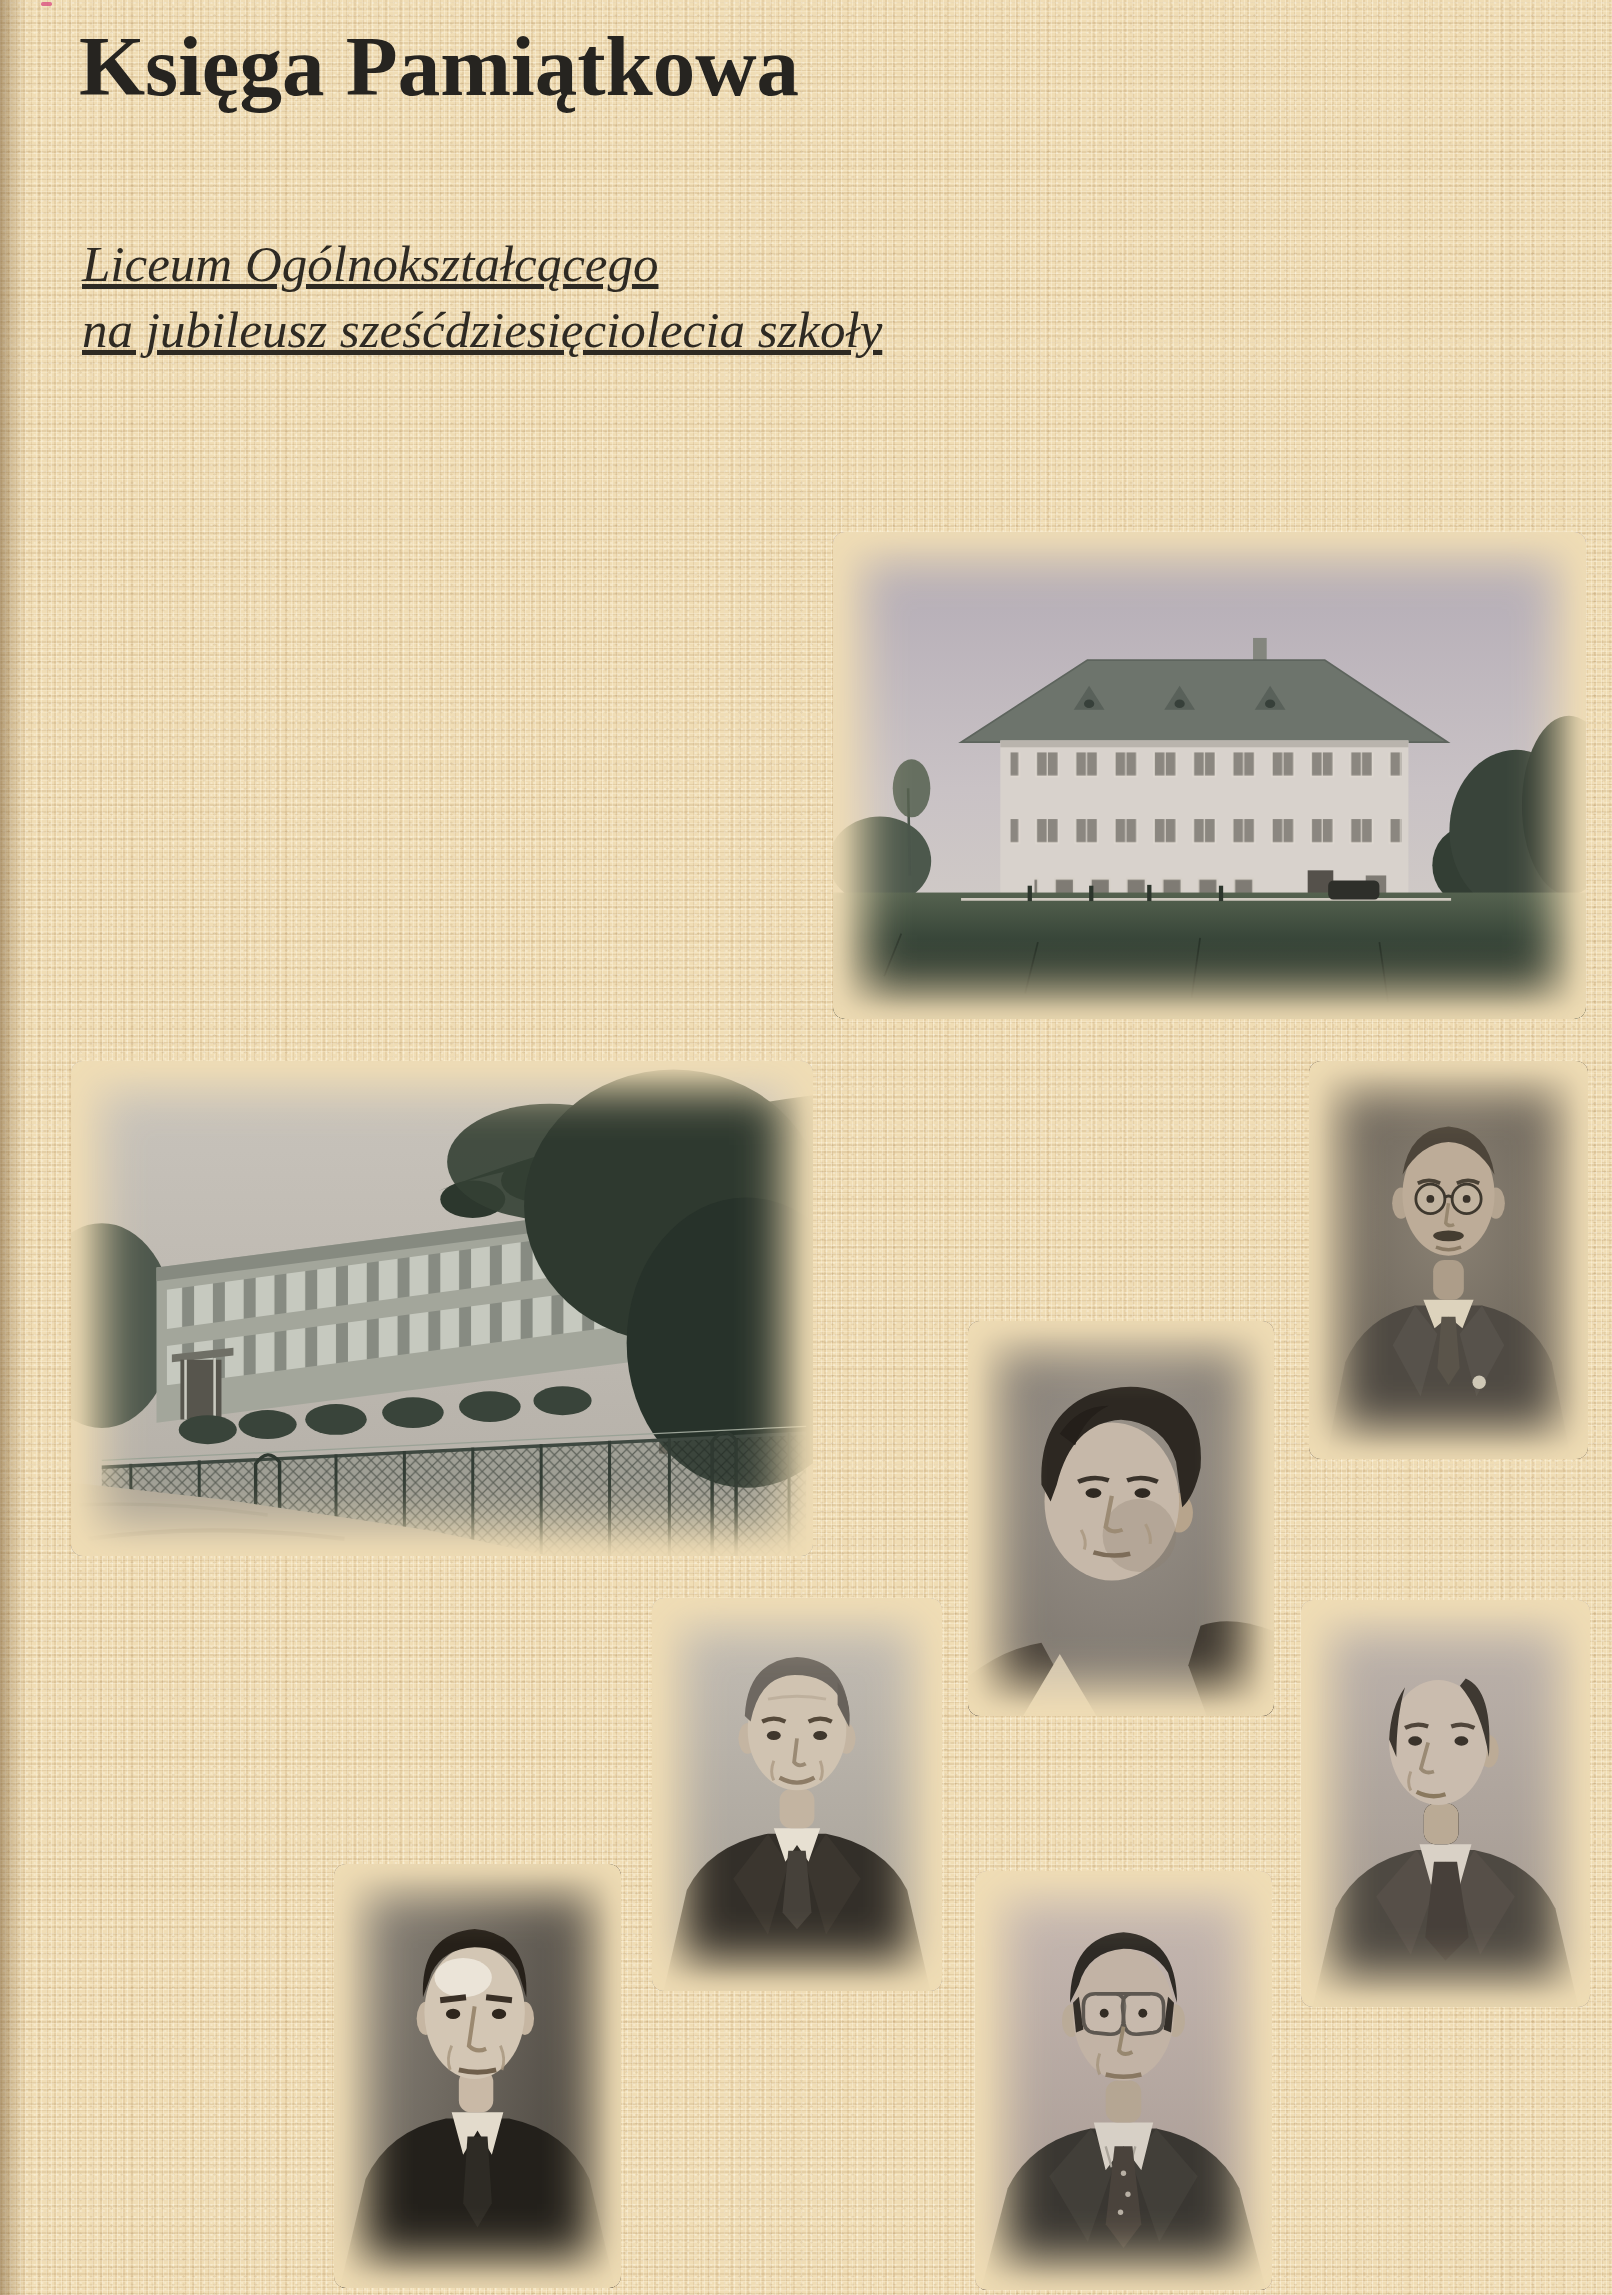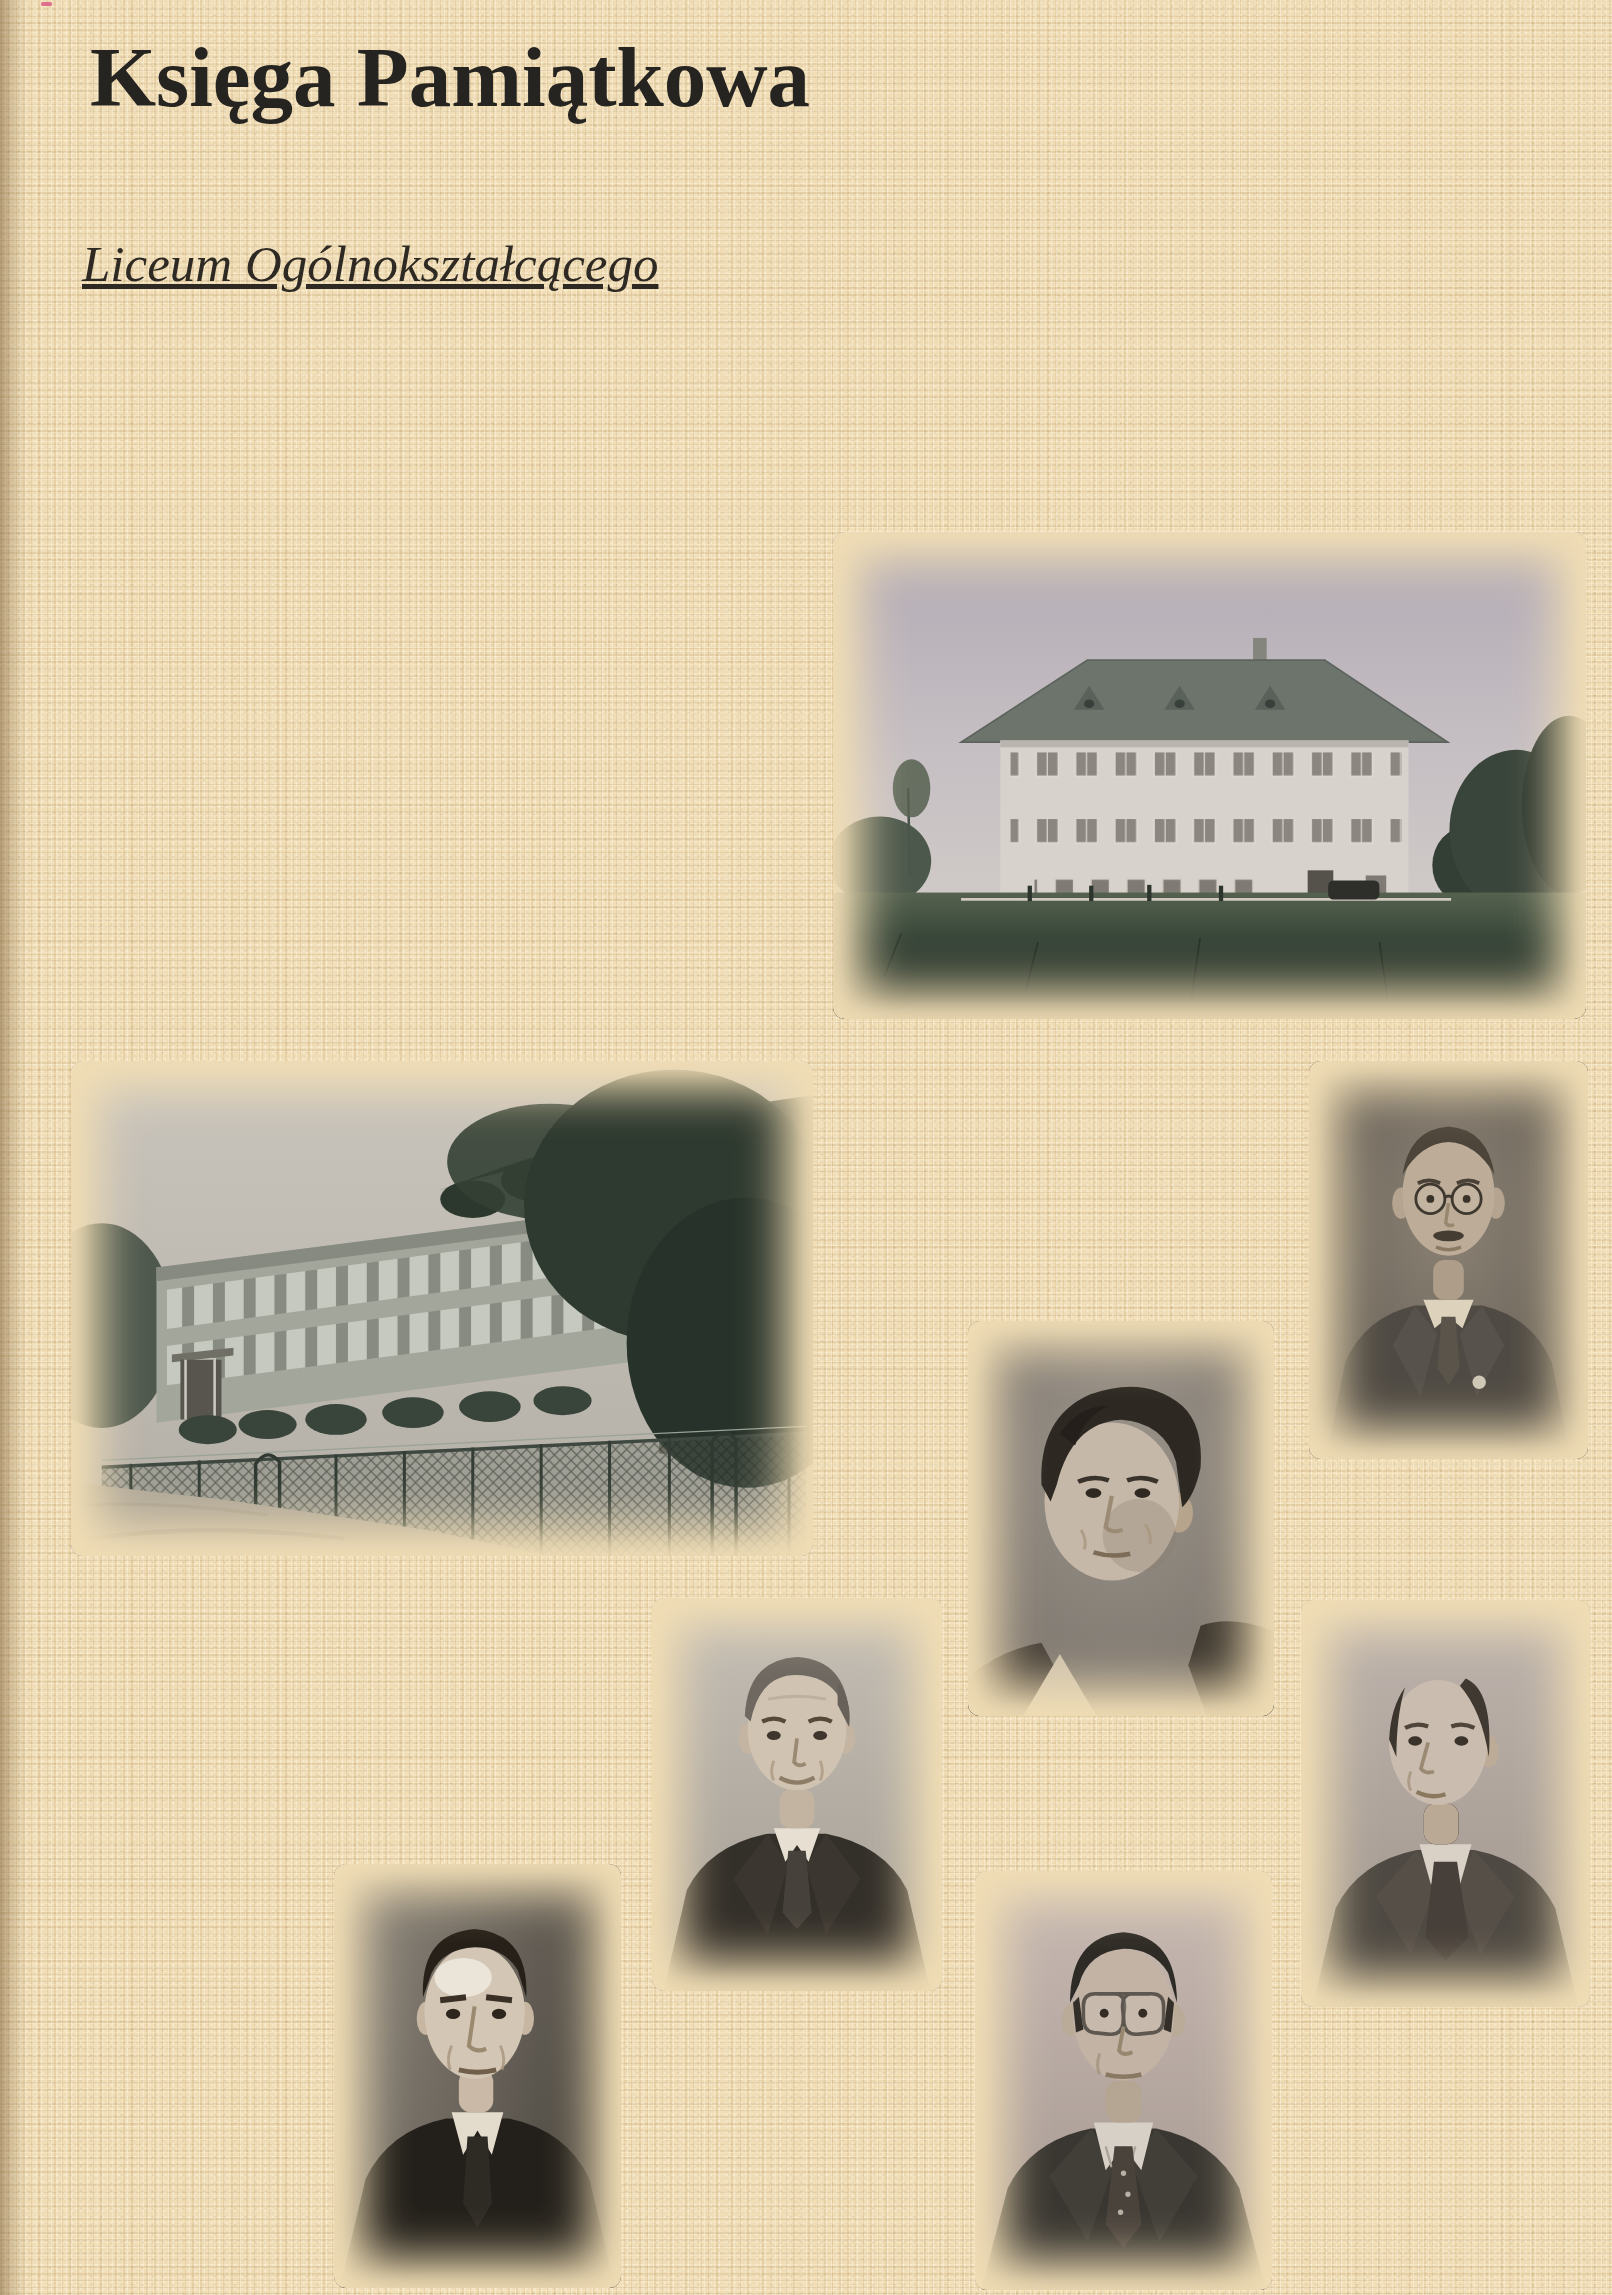--- a/index.html
+++ b/index.html
@@ -18,21 +18,21 @@
     background-size: 7.7px 6px, 10.3px 8.5px, auto, auto, auto, auto;
     background-position: 0 0, 3.4px 2.6px, 0 0, 0 0, 0 0, 0 0;
   }
 
   .edge-left{
     position:absolute;left:0;top:0;width:27px;height:100%;
     background:linear-gradient(90deg, rgba(120,90,50,0.50), rgba(120,90,50,0.18) 55%, rgba(120,90,50,0));
   }
   .speck{position:absolute;left:41px;top:1.7px;width:11px;height:4.3px;background:#d8497e;opacity:.75;border-radius:1.7px;}
 
-  .title{position:absolute;left:79px;top:17px;margin:11px;font-weight:bold;
+  .title{position:absolute;left:79px;top:17px;margin:0;font-weight:bold;
          font-size:85px;line-height:1.16;color:#262420;letter-spacing:0px;}
   .title span{display:block;}
   .subtitle{position:absolute;left:82px;top:231px;font-style:italic;font-weight:normal;
             font-size:51px;line-height:1.30;color:#2e2a23;text-decoration:underline;}
   .subtitle span{display:block;}
   .author{position:absolute;left:72px;top:506px;font-weight:bold;font-size:56px;color:#2b2822;}
 
   .photo{position:absolute;border-radius:12px;overflow:hidden;}
   .photo svg{display:block;width:100%;height:100%;}
   .photo::after{
@@ -56,20 +56,21 @@
 
   <div class="edge-left"></div>
   <div class="speck"></div>
 
   <h1 class="title">
     <span>Księga Pamiątkowa</span>
   </h1>
 
   <div class="subtitle">
     <span>Liceum Ogólnokształcącego</span>
+    <span>na jubileusz sześćdziesięciolecia szkoły</span>
   </div>
 
 
   <figure class="photo photo-a" title="Faded black-and-white photograph of the old school building: three storeys, hipped roof with three dormers, rows of windows, children by a fence, meadow in front, trees at right">
     <svg viewBox="0 0 882 570" preserveAspectRatio="none">
       <defs>
         <linearGradient id="skyA" x1="0" y1="0" x2="0" y2="1">
           <stop offset="0" stop-color="#b2aab4"></stop>
             <stop offset="0.7" stop-color="#c9c2c5"></stop>
             <stop offset="1" stop-color="#cfc9c6"></stop>

